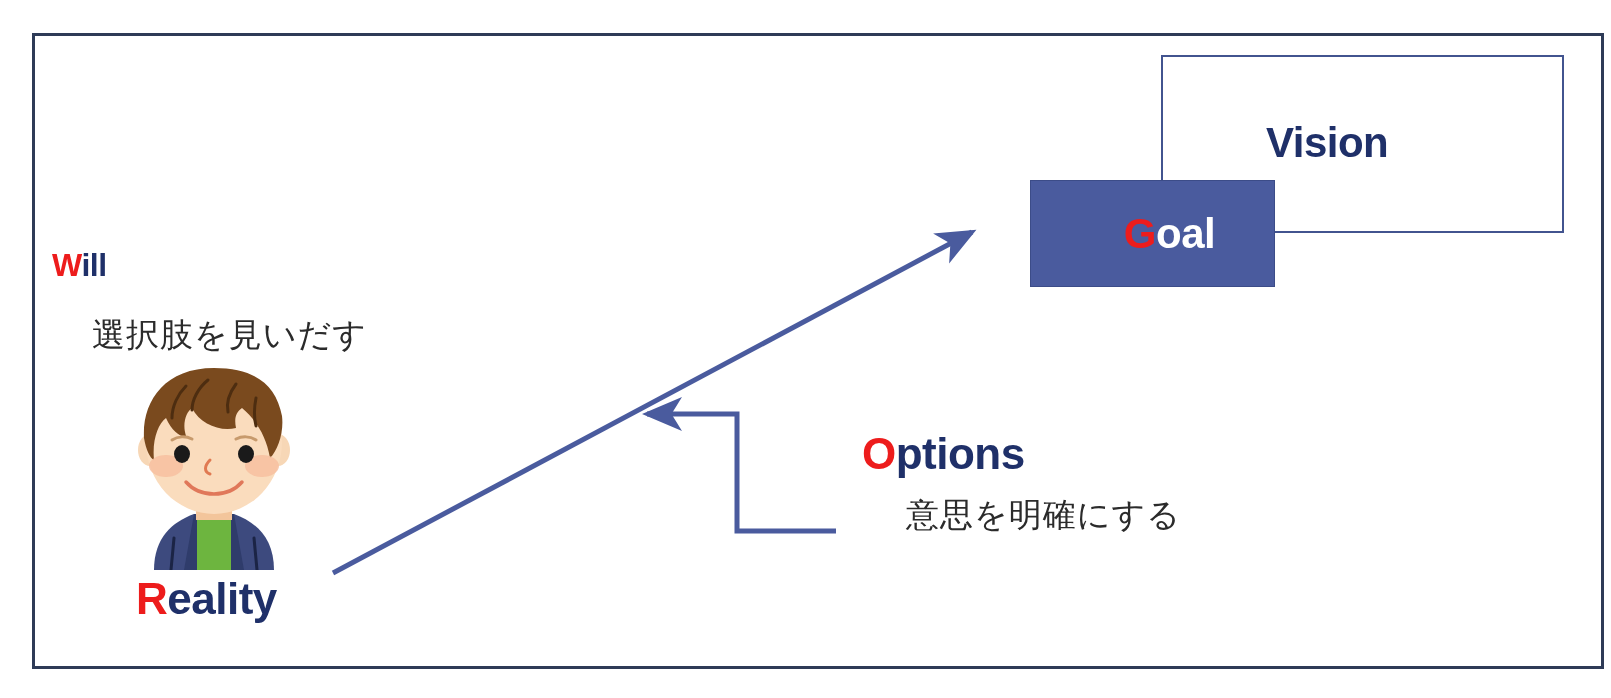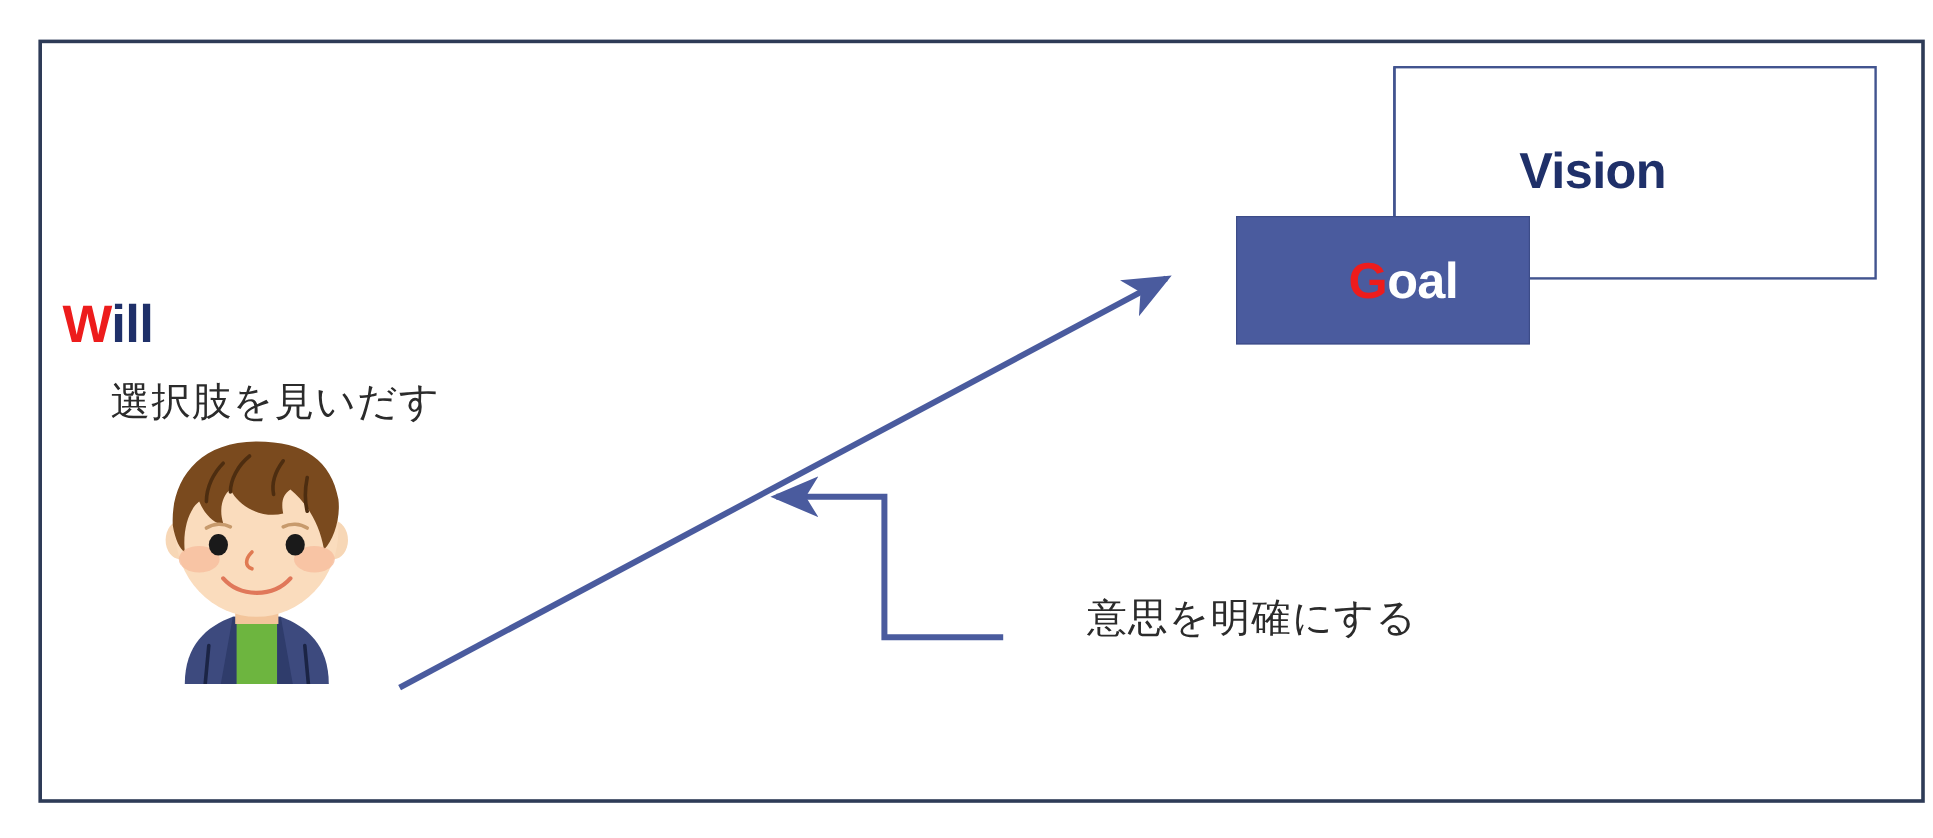--- a/index.html
+++ b/index.html
@@ -44,21 +44,21 @@
   .jp {
     position: absolute;
     font-family: "DejaVu Sans", "Liberation Sans", sans-serif;
     color: #2b2b2b;
     font-size: 33px;
     line-height: 1;
     white-space: nowrap;
     letter-spacing: 1px;
   }
 
-  #will-label   { left: 24px;  top: 249px; font-size: 44px; text-align: center; }
+  #will-label   { left: 24px;  top: 249px; font-size: 32px; text-align: center; }
   #will-jp      { left: 64px;  top: 318px; }
   #reality-label{ left: 108px; top: 577px; font-size: 44px; }
   #options-label{ left: 834px; top: 432px; font-size: 44px; }
   #options-jp   { left: 878px; top: 498px; }
 
   
   .vision-box {
     position: absolute;
     left: 1133px;
     top: 55px;
@@ -148,21 +148,23 @@
     <line x1="1134" y1="56" x2="1134" y2="182" stroke="#42548f" stroke-width="2"></line>
   </svg>
 
   <div class="goal-box">
     <span class="goal-text"><span class="lead">G</span><span class="rest">oal</span></span>
   </div>
 
   <div class="kw" id="will-label"><span class="lead">W</span><span class="rest">ill</span></div>
   <div class="jp" id="will-jp">選択肢を見いだす</div>
 
-
+  <div class="kw" id="reality-label"><span class="lead">R</span><span class="rest">eality</span></div>
+
+  <div class="kw" id="options-label"><span class="lead">O</span><span class="rest">ptions</span></div>
   <div class="jp" id="options-jp">意思を明確にする</div>
 
   <svg id="person" viewBox="0 0 180 208" xmlns="http://www.w3.org/2000/svg">
 
     <path d="M30,208 C30,176 48,160 70,152 L110,152 C132,160 150,176 150,208 Z" fill="#3d4a7e"></path>
 
     <path d="M73,152 L107,152 L107,208 L73,208 Z" fill="#6db53f"></path>
 
     <path d="M70,152 L73,152 L73,208 L60,208 Z" fill="#2f3c6b"></path>
     <path d="M110,152 L107,152 L107,208 L120,208 Z" fill="#2f3c6b"></path>

